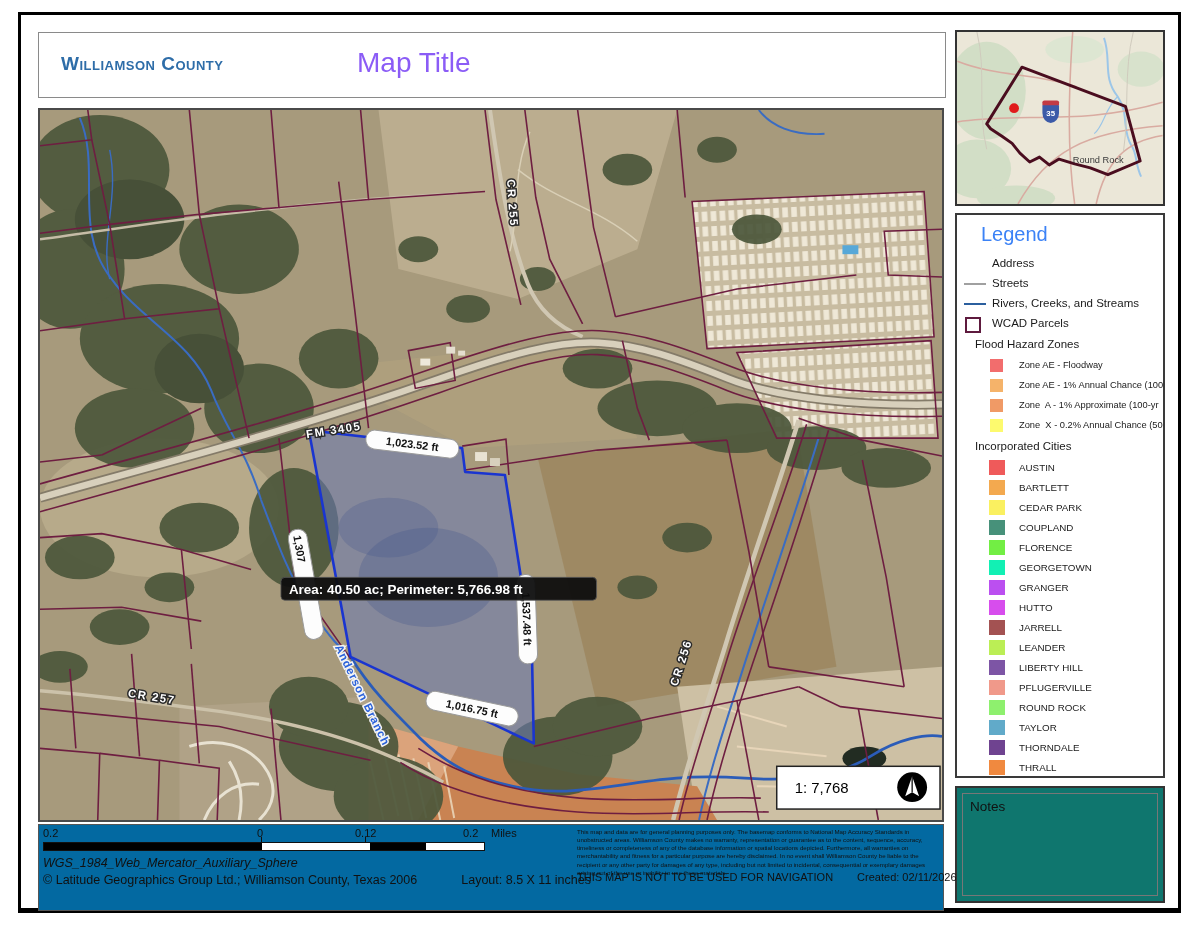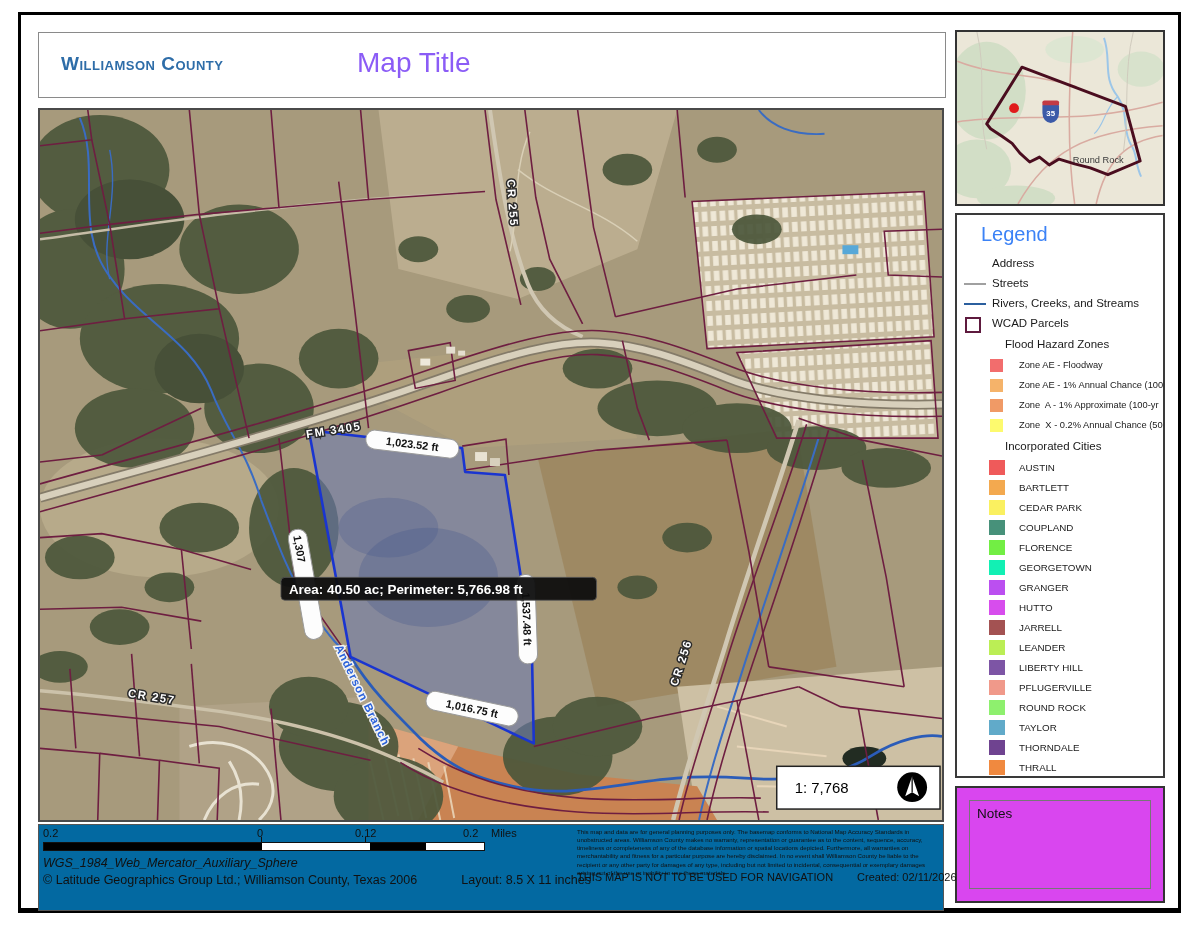--- a/index.html
+++ b/index.html
@@ -32,30 +32,30 @@
   .scaleratio{font-size:15px;fill:#000;}
 
   
   #legend{left:955px;top:213px;width:210px;height:565px;border:2px solid #3a3a3a;background:#fff;
           padding:8px 0 0 0;overflow:hidden;}
   #legend-title{font-size:20px;color:#3b82f6;padding-left:24px;margin-bottom:8px;}
   .lg-row{position:relative;height:20px;}
   .lg-sym{position:absolute;left:7px;top:9px;width:22px;height:2px;}
   .lg-sq{position:absolute;left:8px;top:3px;width:12px;height:12px;border:2px solid #5e1a3e;background:#fff;}
   .lg-label{position:absolute;left:35px;top:3px;font-size:11.5px;color:#1a1a1a;white-space:pre;}
-  .lg-subhead{font-size:11.5px;color:#1a1a1a;padding-left:48px;height:22px;line-height:20px;white-space:nowrap;}
+  .lg-subhead{font-size:11.5px;color:#1a1a1a;padding-left:18px;height:22px;line-height:20px;white-space:nowrap;}
   .lg-row.flood{height:20px;}
   .flood-sw{position:absolute;left:33px;top:3px;width:13px;height:13px;}
   .lg-label.sm{left:62px;top:4px;font-size:9.3px;}
   .lg-row.city{height:20px;}
   .city-sw{position:absolute;left:32px;top:2px;width:16px;height:15px;}
   .lg-label.city-lb{left:62px;top:4px;font-size:9.8px;}
 
   
-  #notes{left:955px;top:786px;width:210px;height:117px;border:2px solid #333;background:#d946ef;padding:12px;}
+  #notes{left:955px;top:786px;width:210px;height:117px;border:2px solid #333;background:#0f766e;padding:5px;}
   #notes-inner{width:100%;height:100%;border:1px solid #777;box-sizing:border-box;padding:5px 7px;}
   #notes-title{font-size:13.5px;color:#111;}
 
   
   #bottom{left:38px;top:824px;width:906px;height:87px;border:1px solid #555;background:#0369a1;}
   .sb-lbl{position:absolute;top:2px;font-size:11px;color:#111;}
   #sb-bar{position:absolute;left:4px;top:17px;width:440px;height:7px;border:1px solid #111;
           background:linear-gradient(to right,#000 0 218px,#fff 218px 326px,#000 326px 382px,#fff 382px 440px);}
   .sb-tick{position:absolute;top:12px;width:1px;height:5px;background:#111;}
   #proj-line{position:absolute;left:4px;top:31px;font-size:12.5px;color:#111;font-style:italic;}

